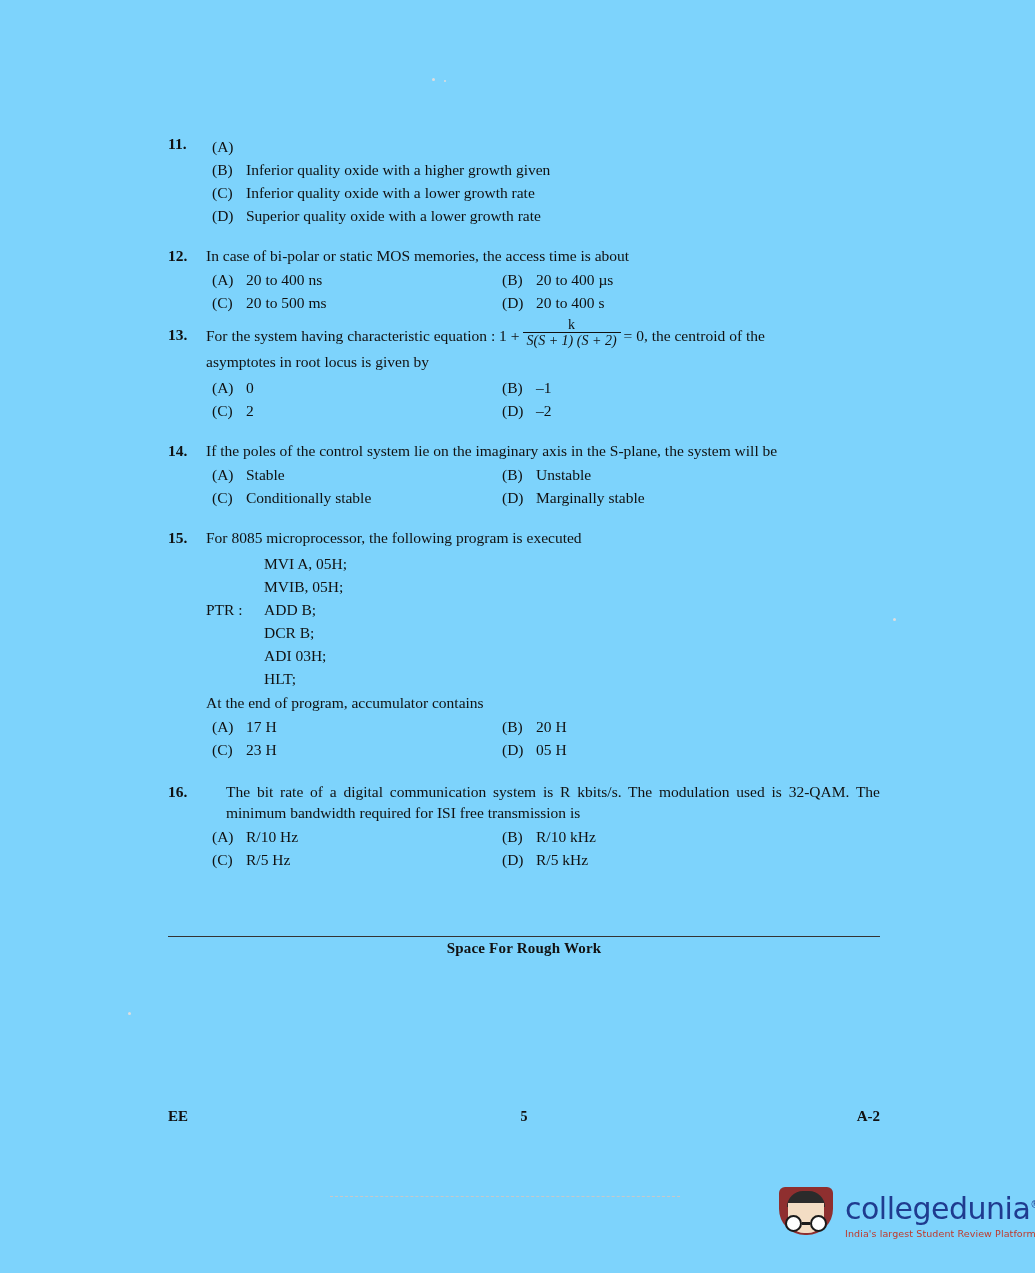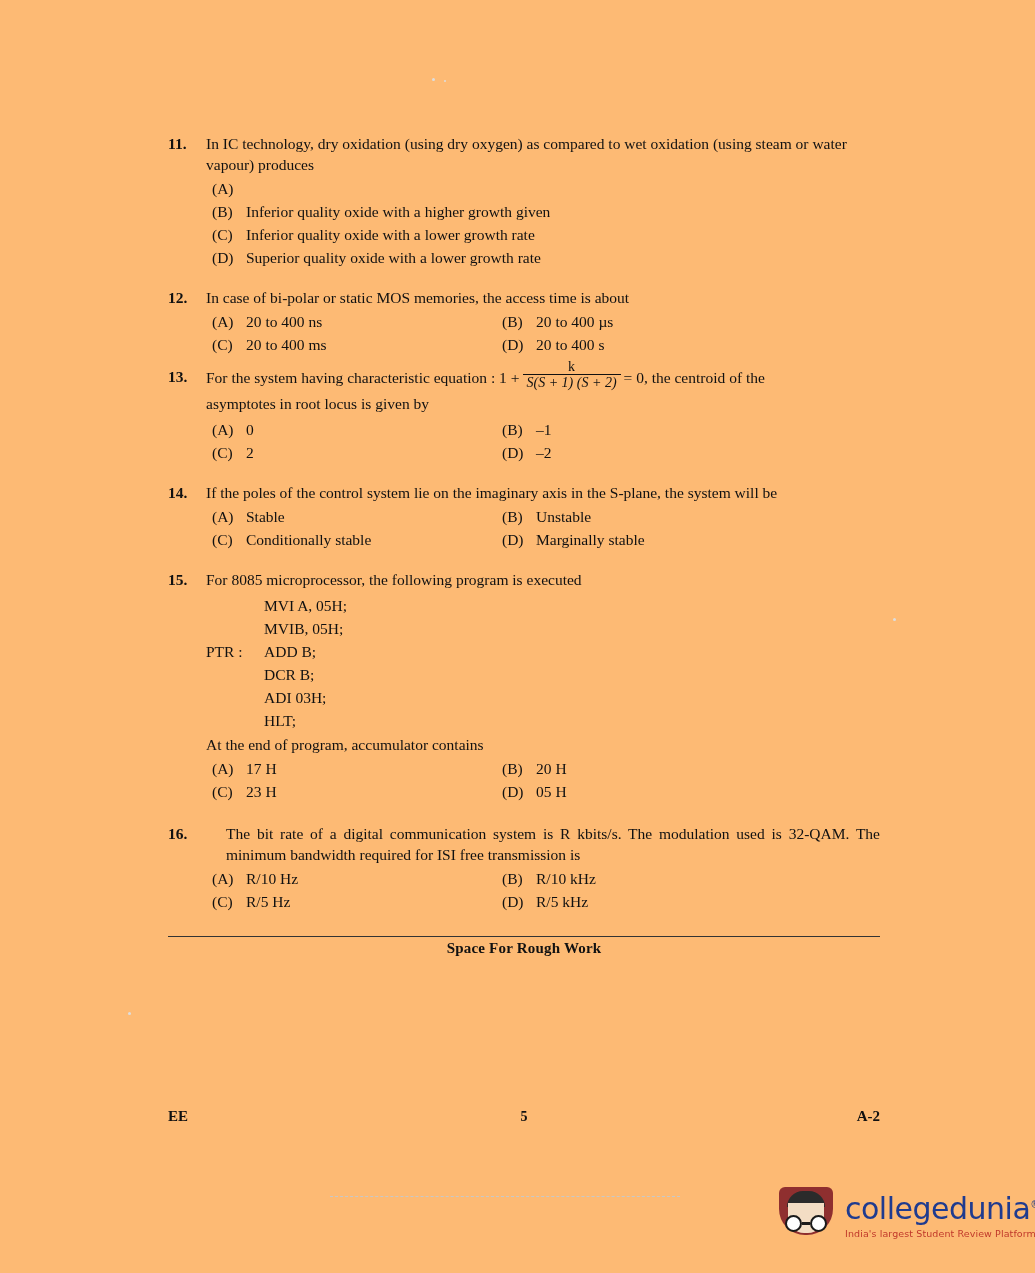--- a/index.html
+++ b/index.html
@@ -13,21 +13,21 @@
     font-family: "Liberation Serif", serif;
     color: #111111;
     position: relative;
     overflow: hidden;
   }
   .page {
     position: absolute;
     left: 0; top: 0;
     width: 1035px;
     height: 1273px;
-    background: #fdba74;
+    background: #7dd3fc;
   }
   .content {
     position: absolute;
     left: 168px;
     top: 133px;
     width: 712px;
   }
   .qblock {
     display: flex;
     margin-bottom: 14px;
@@ -270,21 +270,20 @@
   <div class="speck" style="left:432px; top:78px; width:3px; height:3px;"></div>
   <div class="speck" style="left:444px; top:80px; width:2px; height:2px;"></div>
   <div class="speck" style="left:128px; top:1012px; width:3px; height:3px;"></div>
   <div class="speck" style="left:893px; top:618px; width:3px; height:3px;"></div>
 
   <div class="content">
 
     <div class="qblock" style="margin-bottom:18px;">
       <div class="qnum">11.</div>
       <div class="qbody">
-        <div class="stem">In IC technology, dry oxidation (using dry oxygen) as compared to wet oxidation (using steam or water vapour) produces</div>
         <div class="opt-list opt-col">
           <div class="opt-row">
             <div class="opt">
               <span class="lab">(A)</span>
             </div>
           </div>
           <div class="opt-row">
             <div class="opt">
               <span class="lab">(B)</span>
               <span class="txt">Inferior quality oxide with a higher growth given</span>
@@ -317,21 +316,21 @@
               <span class="txt">20 to 400 ns</span>
             </div>
             <div class="opt right">
               <span class="lab">(B)</span>
               <span class="txt">20 to 400 µs</span>
             </div>
           </div>
           <div class="opt-row">
             <div class="opt left">
               <span class="lab">(C)</span>
-              <span class="txt">20 to 400 ms</span>
+              <span class="txt">20 to 500 ms</span>
             </div>
             <div class="opt right">
               <span class="lab">(D)</span>
               <span class="txt">20 to 400 s</span>
             </div>
           </div>
         </div>
       </div>
     </div>
 

